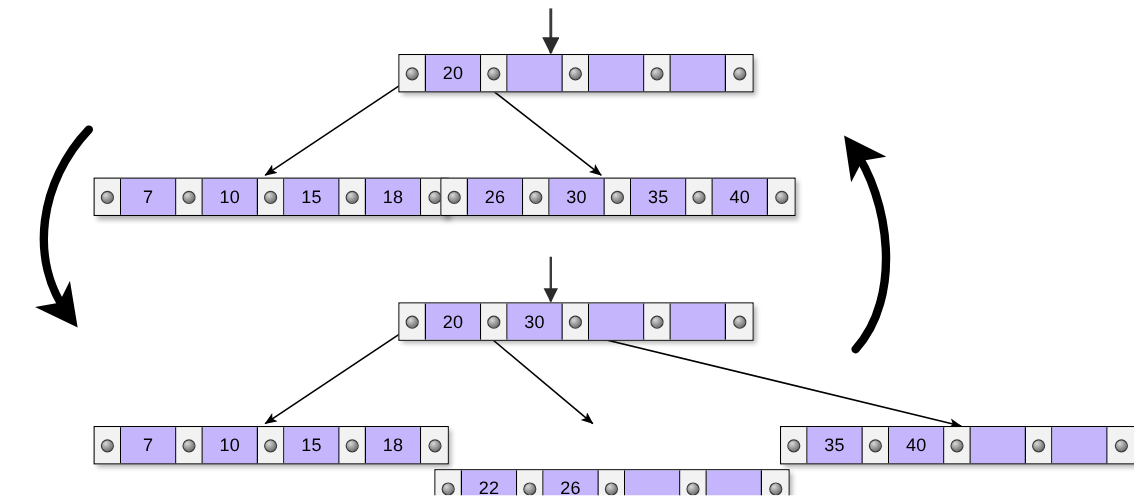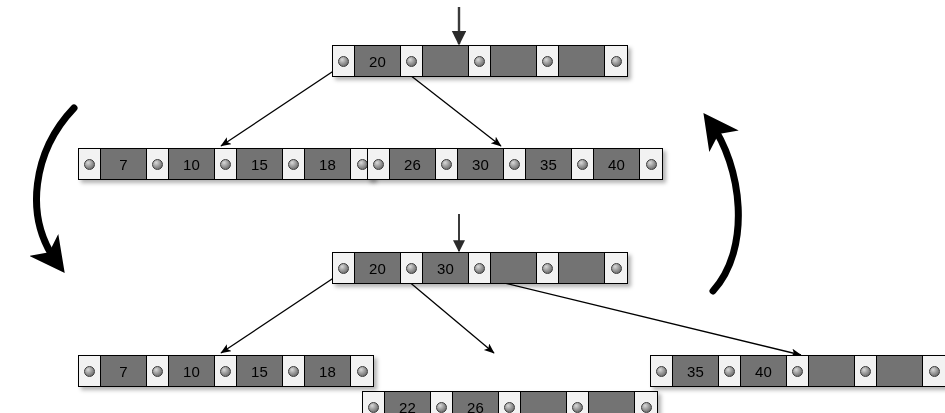--- a/index.html
+++ b/index.html
@@ -46,21 +46,21 @@
   }
   .cell:last-child {
     border-right: none;
   }
   .cell.ptr {
     background: #f2f2f2;
     width: 22px;
     flex: 0 0 22px;
   }
   .cell.key {
-    background: #737373;
+    background: #c4b5fd;
     width: 46px;
     flex: 0 0 46px;
     font-size: 15px;
     color: #000000;
     letter-spacing: 0.2px;
   }
   .ball {
     width: 11px;
     height: 11px;
     border-radius: 50%;

